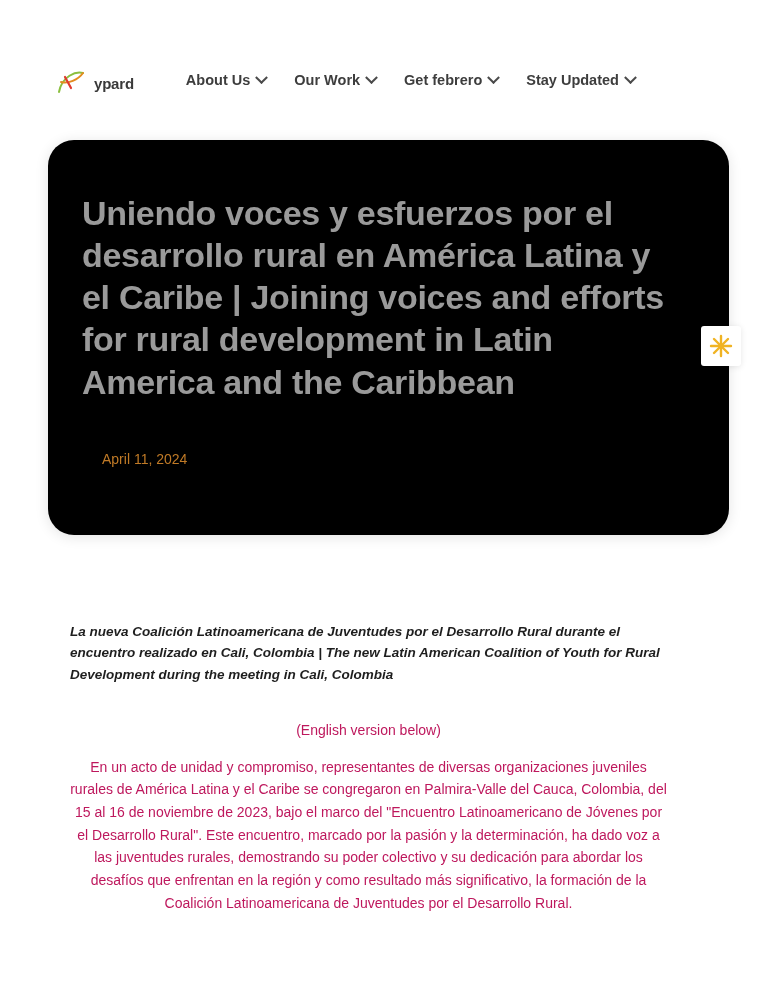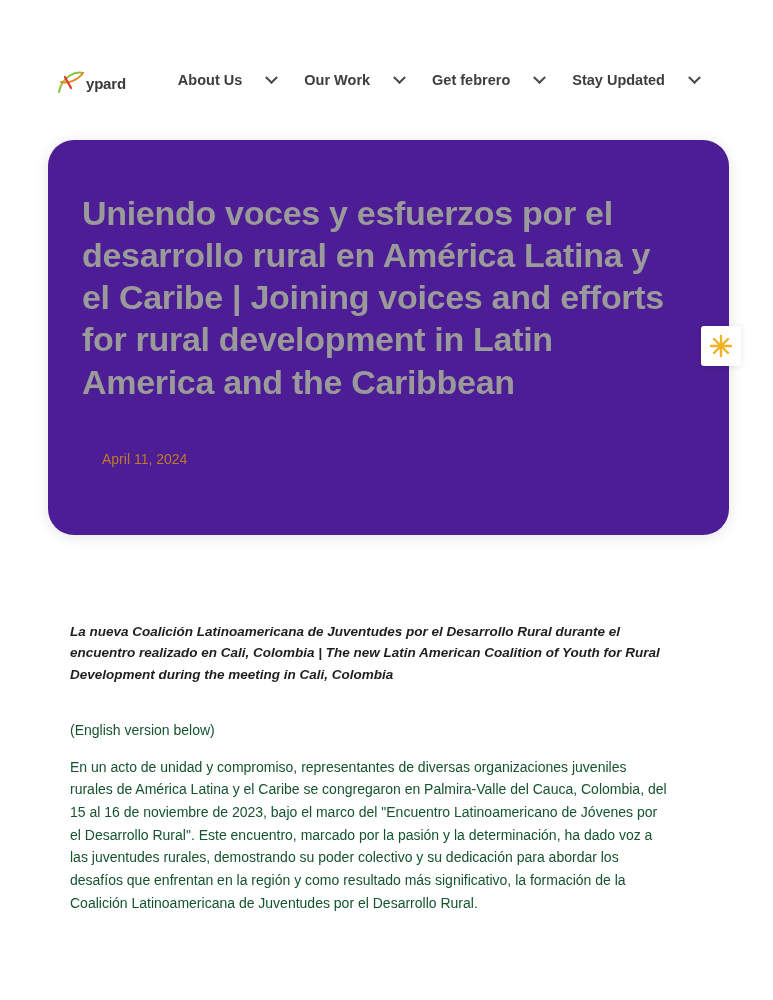--- a/index.html
+++ b/index.html
@@ -20,21 +20,21 @@
   .site-header {
     position: relative;
     height: 140px;
     display: flex;
     align-items: flex-start;
     padding: 62px 40px 0 56px;
   }
   .logo-wrap {
     display: flex;
     align-items: center;
-    gap: 4px;
+    gap: 12px;
     margin-right: 52px;
     margin-top: 6px;
   }
   .logo-mark {
     width: 30px;
     height: 30px;
     position: relative;
     flex: none;
   }
   .logo-text {
@@ -47,21 +47,21 @@
 
   .main-nav {
     display: flex;
     align-items: center;
     gap: 28px;
     margin-top: 10px;
   }
   .nav-item {
     display: flex;
     align-items: center;
-    gap: 25px;
+    gap: 7px;
     font-size: 14.5px;
     color: #3d3d3d;
     font-weight: 600;
     cursor: pointer;
     white-space: nowrap;
     justify-content: flex-end;
   }
   .chev {
     display: inline-block;
     width: 9px;
@@ -81,21 +81,21 @@
     font-weight: 500;
     margin-top: 6px;
     cursor: pointer;
   }
 
   
   .hero {
     position: relative;
     margin: 0 44px 0 48px;
     border-radius: 26px;
-    background: #4c1d95;
+    background: #000000;
     box-shadow: 0 2px 14px rgba(0,0,0,0.11);
     padding: 52px 46px 40px 34px;
     min-height: 395px;
   }
   .hero-title {
     font-size: 34px;
     line-height: 1.24;
     font-weight: 700;
     color: #9a9a9a;
     letter-spacing: -0.3px;
@@ -131,21 +131,22 @@
     line-height: 1.58;
     font-weight: 700;
     font-style: italic;
     margin: 0 0 34px 0;
     color: #1e1e1e;
   }
   .para {
     font-size: 14px;
     line-height: 1.62;
     margin: 0 0 16px 0;
-    color: #14532d;
+    color: #be185d;
+    text-align: center;
   }
   .para.tight { margin-bottom: 14px; }
 </style>
 </head>
 <body>
 
 <header class="site-header">
 
   <a class="logo-wrap">
     <span class="logo-mark">

